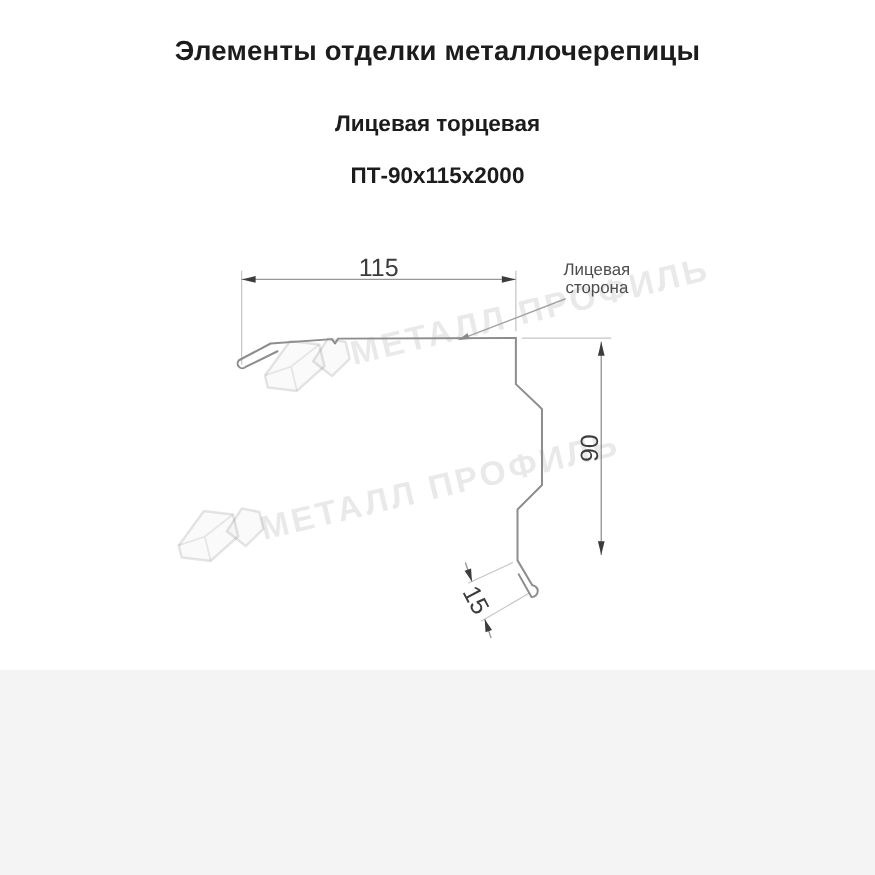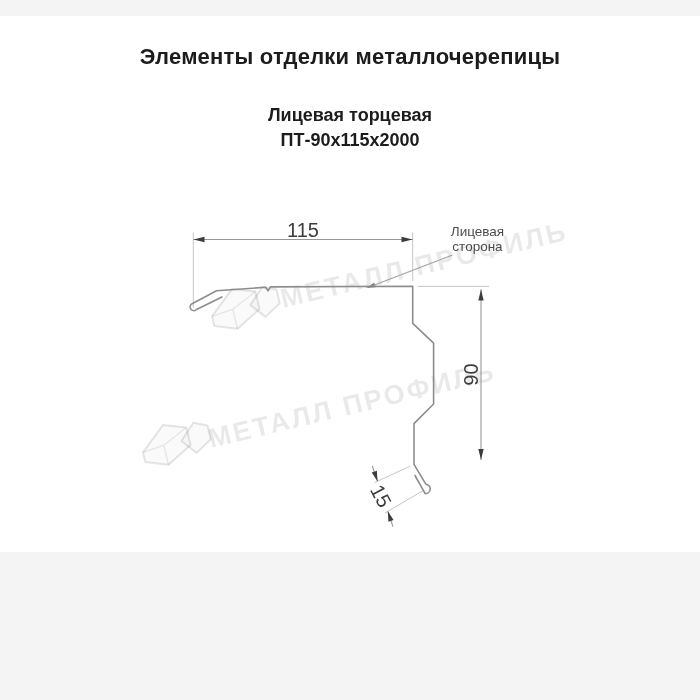--- a/index.html
+++ b/index.html
@@ -9,26 +9,26 @@
     --leader_line:#a3a3a3;
     --text_color:#1c1c1c;
     --footer_color:#3a3a3a;
     --label_color:#4c4c4c;
     --background:#ffffff;
   }
   html,body{margin:0;padding:0;}
   body{background:#f4f4f4;font-family:"Liberation Sans", sans-serif;}
   .screen{
     position:relative;width:700px;height:536px;background:var(--background);
-    overflow:hidden;margin:16px auto;
+    overflow:hidden;margin:0 auto;
   }
   .header{position:absolute;top:0;left:0;width:700px;text-align:center;color:var(--text_color);}
   .title{position:absolute;top:28px;left:0;width:100%;font-size:22px;font-weight:bold;letter-spacing:.2px;}
   .product-name{position:absolute;top:89px;left:0;width:100%;font-size:18px;font-weight:bold;}
-  .product-code{position:absolute;top:114px;left:0;width:100%;font-size:18px;font-weight:bold;}
+  .product-code{position:absolute;top:130px;left:0;width:100%;font-size:18px;font-weight:bold;}
   .footer{position:absolute;left:14px;top:653px;color:var(--footer_color);font-size:12.5px;line-height:18px;}
   svg.drawing{position:absolute;left:0;top:0;}
 
   .profile{fill:none;stroke:var(--profile_line);stroke-width:1.6;stroke-linejoin:round;stroke-linecap:round;}
   .dimline{stroke:#979797;stroke-width:1.1;fill:none;}
   .extline{stroke:var(--extension_line);stroke-width:1;fill:none;}
   .leader{stroke:var(--leader_line);stroke-width:1.1;fill:none;}
   .arrow{fill:var(--dimension_color);stroke:none;}
   .leader-arrow{fill:#8a8a8a;stroke:none;}
   .dim-text{font-family:"Liberation Sans",sans-serif;font-size:20px;fill:var(--dimension_color);}

